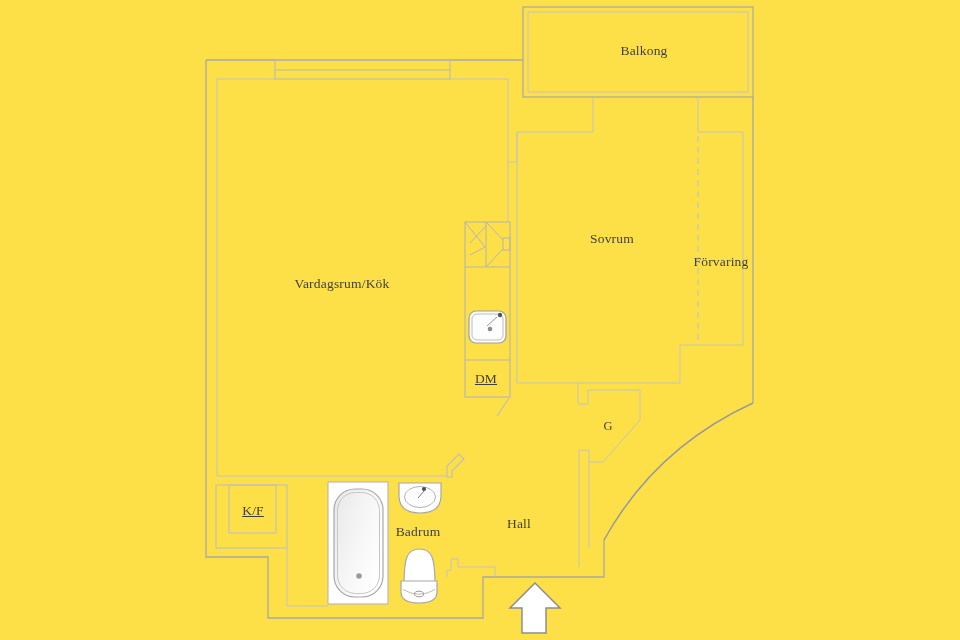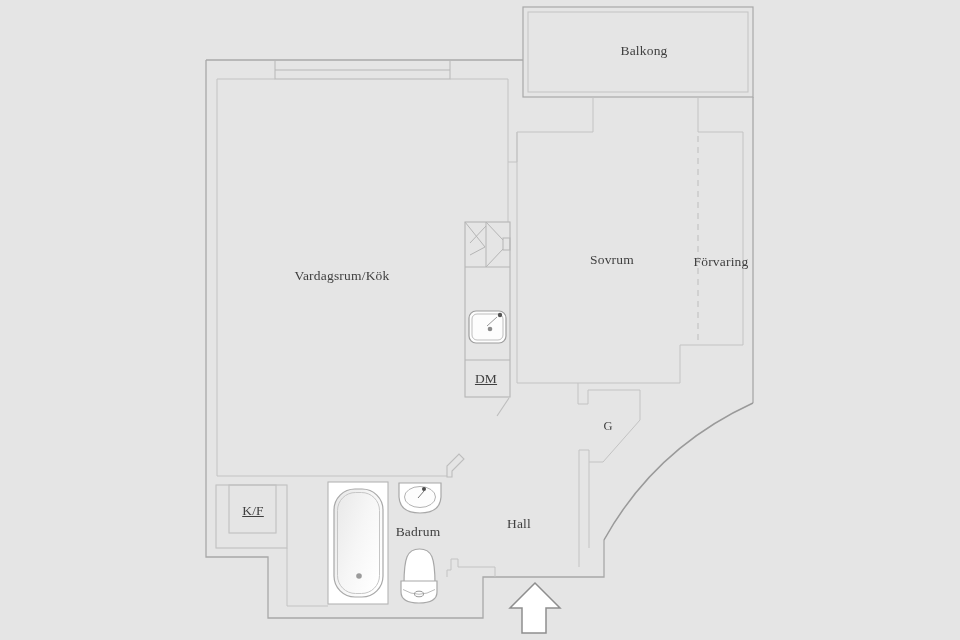--- a/index.html
+++ b/index.html
@@ -1,19 +1,19 @@
 <!DOCTYPE html>
 <html><head>
 <meta charset="utf-8">
 <style>
   html,body{margin:0;padding:0;background:#ffffff;}
   .canvas{
     position:relative;
     width:960px;height:640px;
-    background:#e5e5e5;
+    background:#fde047;
     overflow:hidden;
     font-family:"Liberation Serif","DejaVu Serif",serif;
   }
   .canvas svg{position:absolute;left:0;top:0;}
   .lbl{
     position:absolute;
     transform:translate(-50%,-50%);
     color:#3f3f3f;
     font-size:13.5px;
     letter-spacing:0.2px;
@@ -132,22 +132,22 @@
       <path d="M404,584 C404,558 407,549 419.5,549 C432,549 435,558 435,584 Z" fill="#ffffff" stroke="#a8a8a8" stroke-width="1.2"></path>
       <path d="M401,581 L437,581 L437,592 Q437,603 419,603 Q401,603 401,592 Z" fill="#ffffff" stroke="#a8a8a8" stroke-width="1.2"></path>
       <path d="M403,589.5 Q419,599 435,589.5" fill="none" stroke="#bbbbbb" stroke-width="1"></path>
       <ellipse cx="419" cy="594" rx="4.5" ry="2.8" fill="none" stroke="#9a9a9a" stroke-width="1"></ellipse>
     </g>
 
     <polygon points="535,583 510,608 522,608 522,633 546,633 546,608 560,608" fill="#ffffff" stroke="#8e8e8e" stroke-width="1.5" stroke-linejoin="miter"></polygon>
   </svg>
 
   <span class="lbl" style="left:644px;top:51px;">Balkong</span>
-  <span class="lbl" style="left:342px;top:276px;">Vardagsrum/Kök</span>
-  <span class="lbl" style="left:612px;top:260px;">Sovrum</span>
+  <span class="lbl" style="left:342px;top:284px;">Vardagsrum/Kök</span>
+  <span class="lbl" style="left:612px;top:239px;">Sovrum</span>
   <span class="lbl" style="left:721px;top:235px;margin-top:27px;">Förvaring</span>
   <span class="lbl" style="left:519px;top:524px;">Hall</span>
   <span class="lbl" style="left:418px;top:532px;">Badrum</span>
 
   <span class="lbl" style="left:486px;top:379px;text-decoration:underline;">DM</span>
   <span class="lbl small" style="left:608px;top:426px;">G</span>
   <span class="lbl" style="left:253px;top:511px;text-decoration:underline;">K/F</span>
 
 </div>
 

